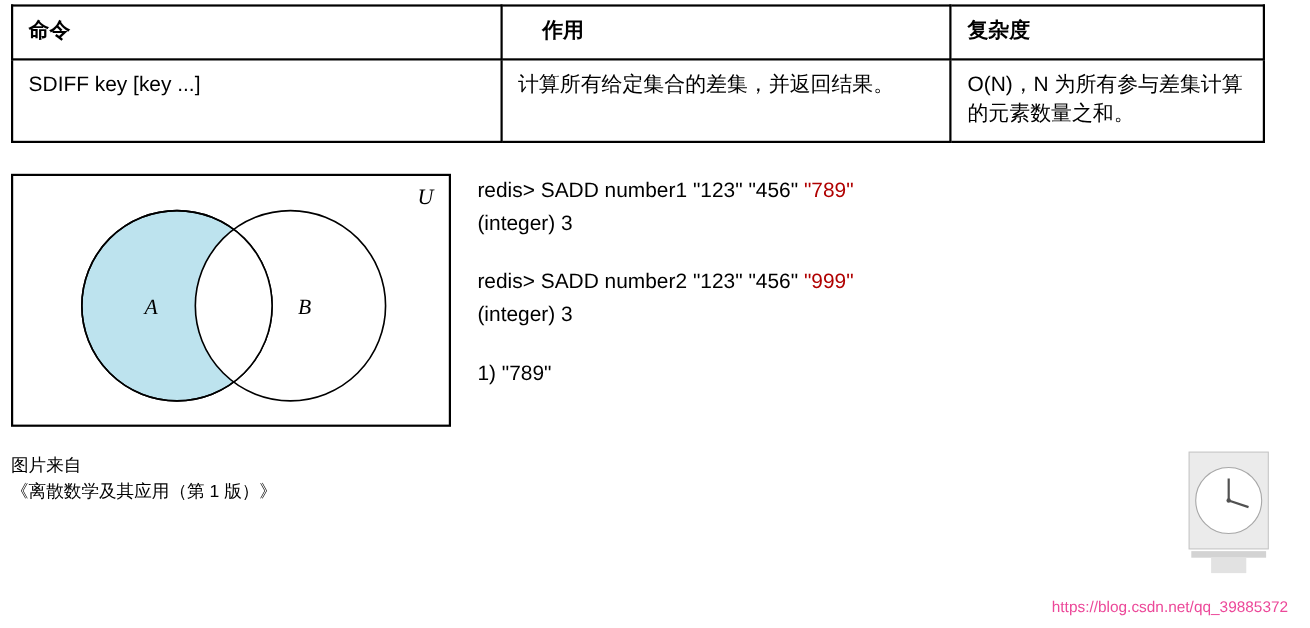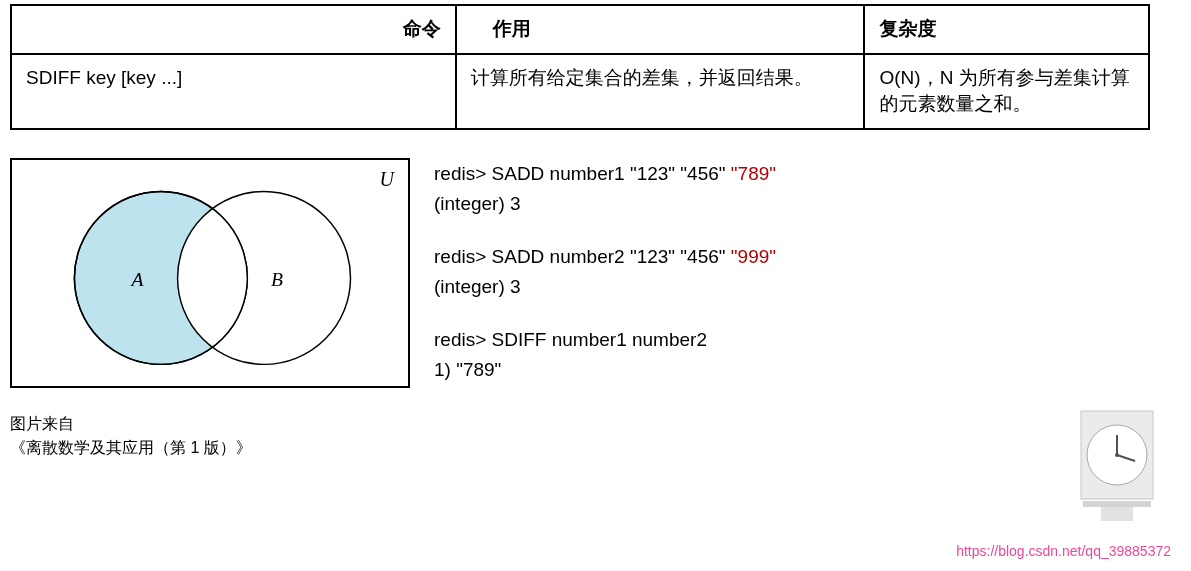--- a/index.html
+++ b/index.html
@@ -18,21 +18,21 @@
     }
     th, td {
       border: 2px solid #000;
       padding: 10px 14px;
       text-align: left;
       font-size: 19px;
       line-height: 1.4;
       vertical-align: top;
     }
     th { font-weight: bold; }
-    .col1 { width: 430px; text-align: right; }
+    .col1 { width: 430px; }
     .col2 { width: 395px; padding-left: 36px; }
     .col3 { width: 275px; }
     .content-row { display: flex; gap: 24px; }
     .venn-block { width: 400px; }
     .venn-box {
       border: 2px solid #000;
       width: 400px;
       height: 230px;
       position: relative;
       background: #fff;
@@ -125,21 +125,20 @@
     </div>
   </div>
 
   <div class="code-block">
     <div class="code-line"><span>redis&gt; SADD number1 "123" "456" </span><span class="red">"789"</span></div>
     <div class="code-line">(integer) 3</div>
     <div class="gap"></div>
     <div class="code-line"><span>redis&gt; SADD number2 "123" "456" </span><span class="red">"999"</span></div>
     <div class="code-line">(integer) 3</div>
     <div class="gap"></div>
-    <div class="code-line">redis&gt; SDIFF number1 number2</div>
     <div class="code-line">1) "789"</div>
   </div>
 </div>
 
 <svg class="clock" viewBox="0 0 110 130">
   <rect x="20" y="10" width="72" height="88" fill="#e8e8e8" stroke="#bbb"></rect>
   <rect x="22" y="100" width="68" height="6" fill="#ccc"></rect>
   <rect x="40" y="106" width="32" height="14" fill="#ddd"></rect>
   <circle cx="56" cy="54" r="30" fill="#fff" stroke="#999"></circle>
   <line x1="56" y1="54" x2="56" y2="34" stroke="#333" stroke-width="2"></line>

